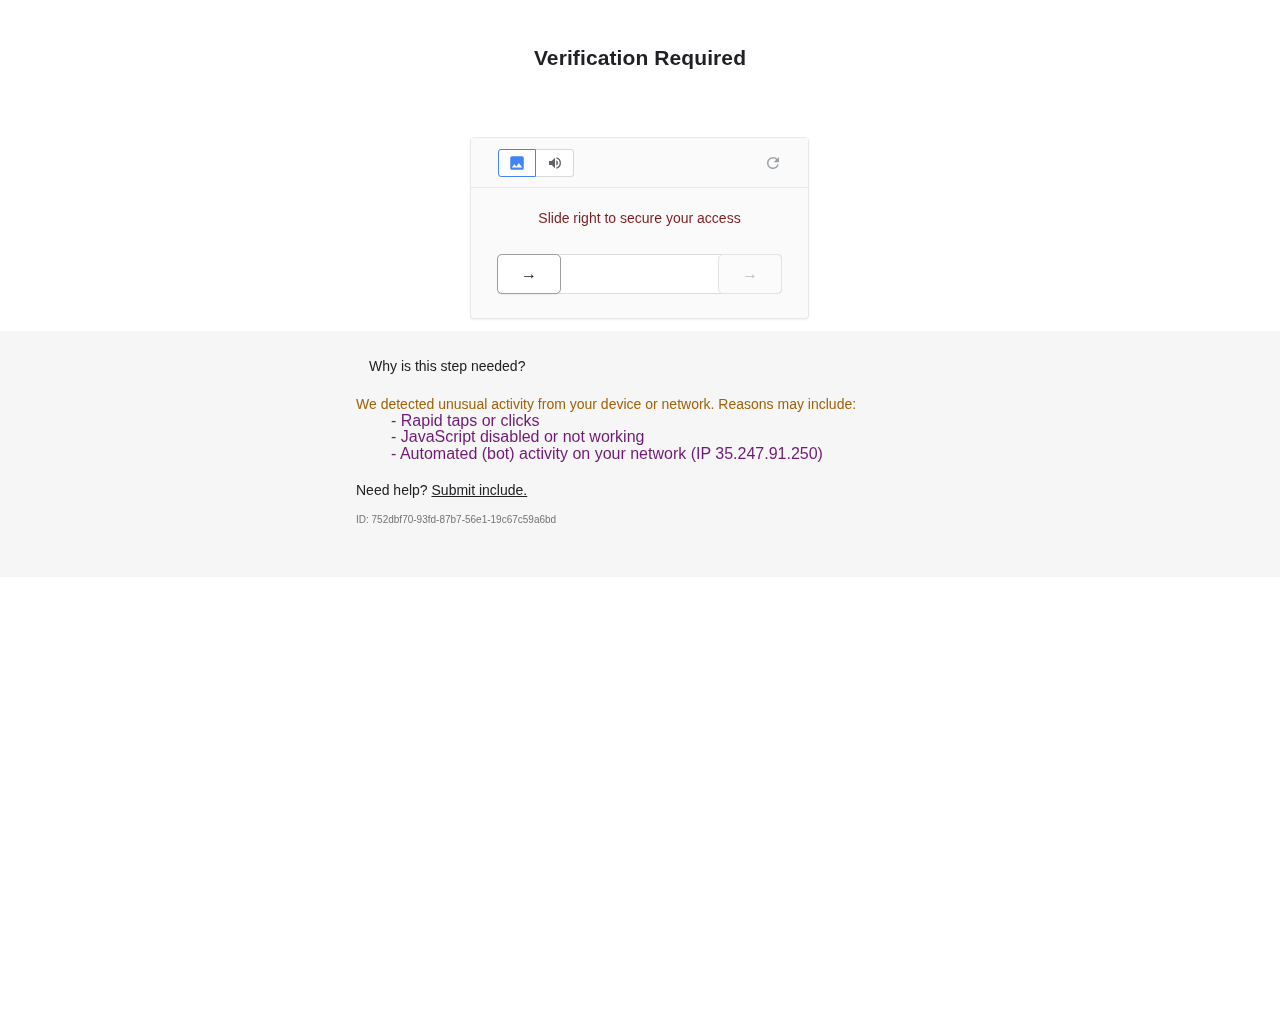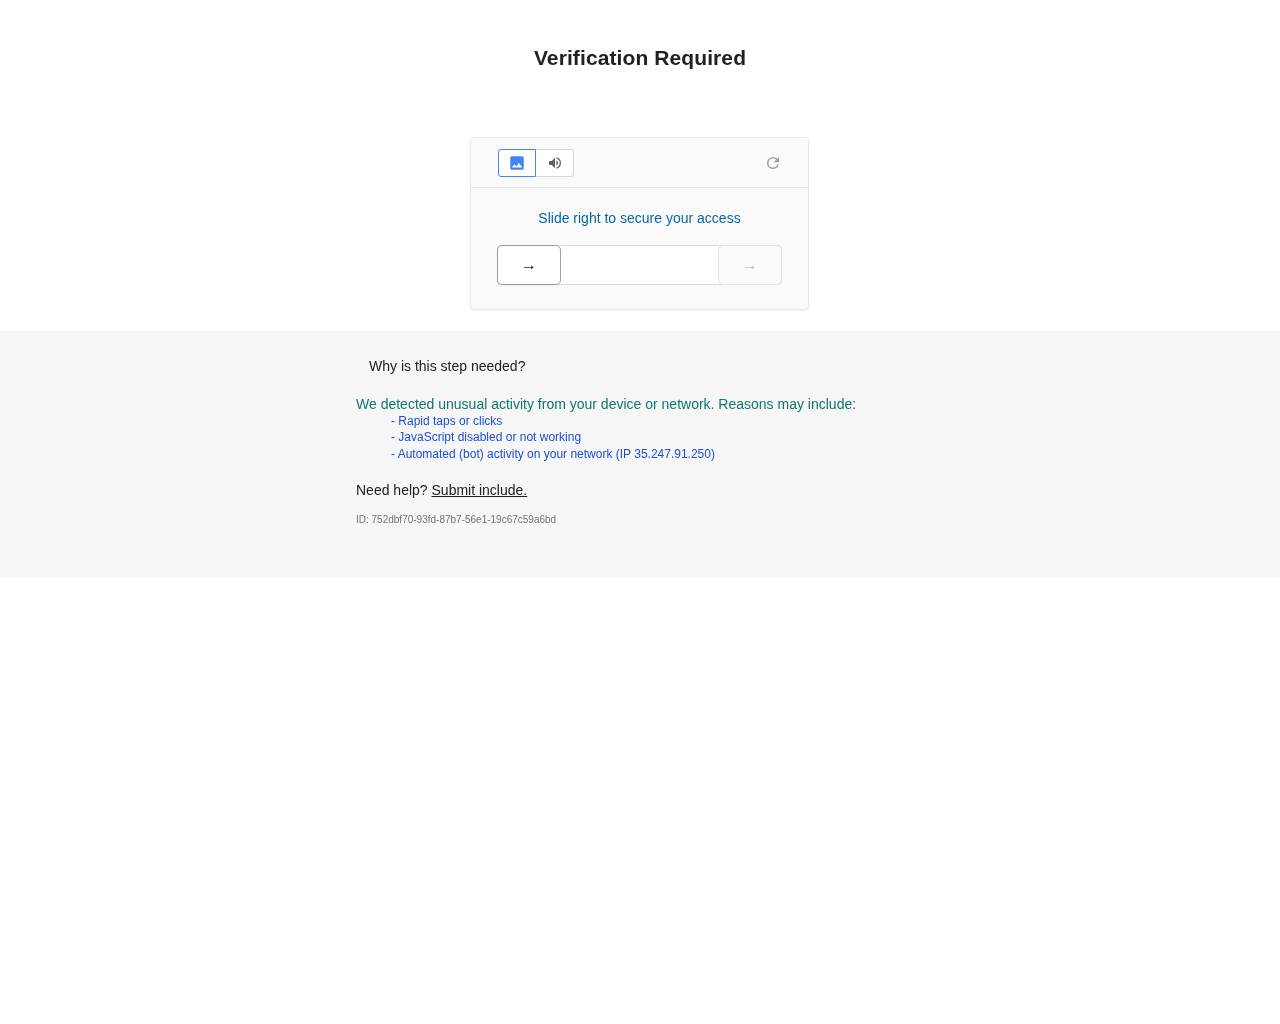--- a/index.html
+++ b/index.html
@@ -94,22 +94,22 @@
     border: none;
   }
 
   .captcha-body {
     padding: 22px 0 24px 0;
     text-align: center;
   }
 
   .slider-prompt {
     font-size: 14px;
-    color: #0369a1;
-    margin-bottom: 19px;
+    color: #7f1d1d;
+    margin-bottom: 28px;
   }
 
   .slider-row {
     position: relative;
     width: 285px;
     height: 40px;
     margin: 0 auto;
   }
 
   .slider-track {
@@ -178,32 +178,32 @@
   }
 
   .info-q {
     font-size: 14px;
     color: #202124;
     margin: 0 0 22px 13px;
   }
 
   .info-lead {
     font-size: 14px;
-    color: #0f766e;
+    color: #a16207;
     margin: 0 0 0 0;
   }
 
   .reason-list {
     margin: 1px 0 0 0;
     padding: 0;
     list-style: none;
   }
   .reason-list li {
-    font-size: 12px;
-    color: #1d4ed8;
+    font-size: 16px;
+    color: #701a75;
     padding-left: 35px;
     line-height: 16.4px;
   }
 
   .info-help {
     font-size: 14px;
     color: #202124;
     margin: 20px 0 0 0;
   }
   .info-help a {

